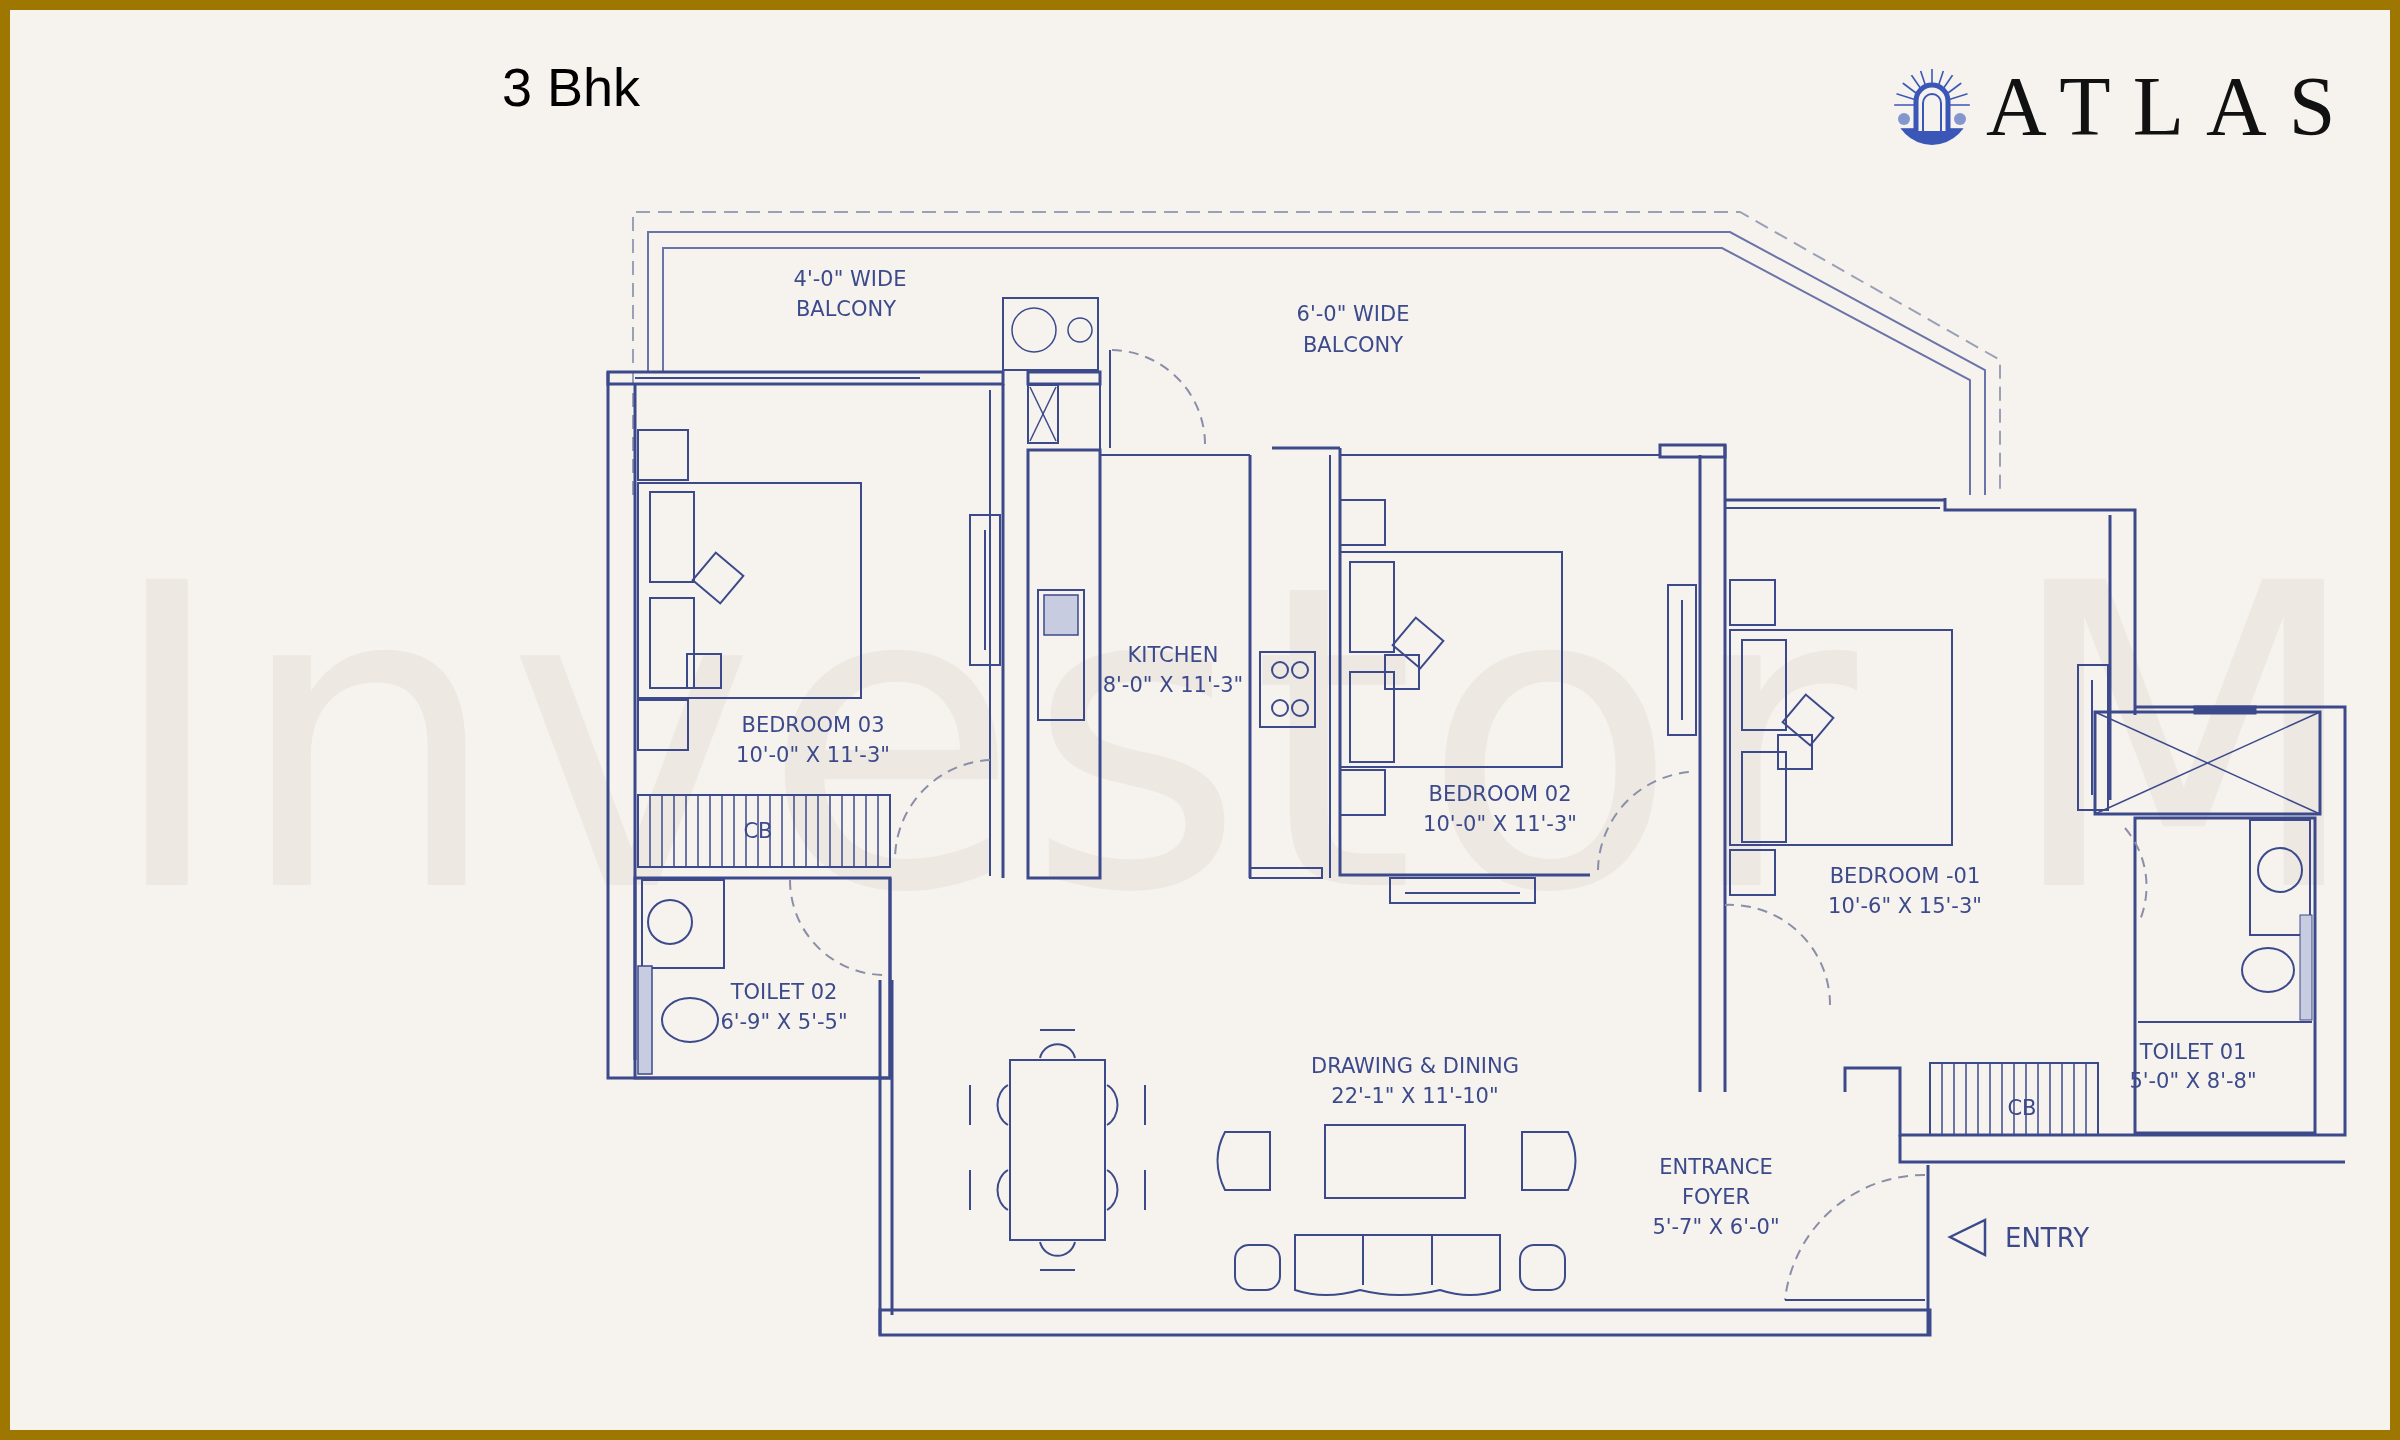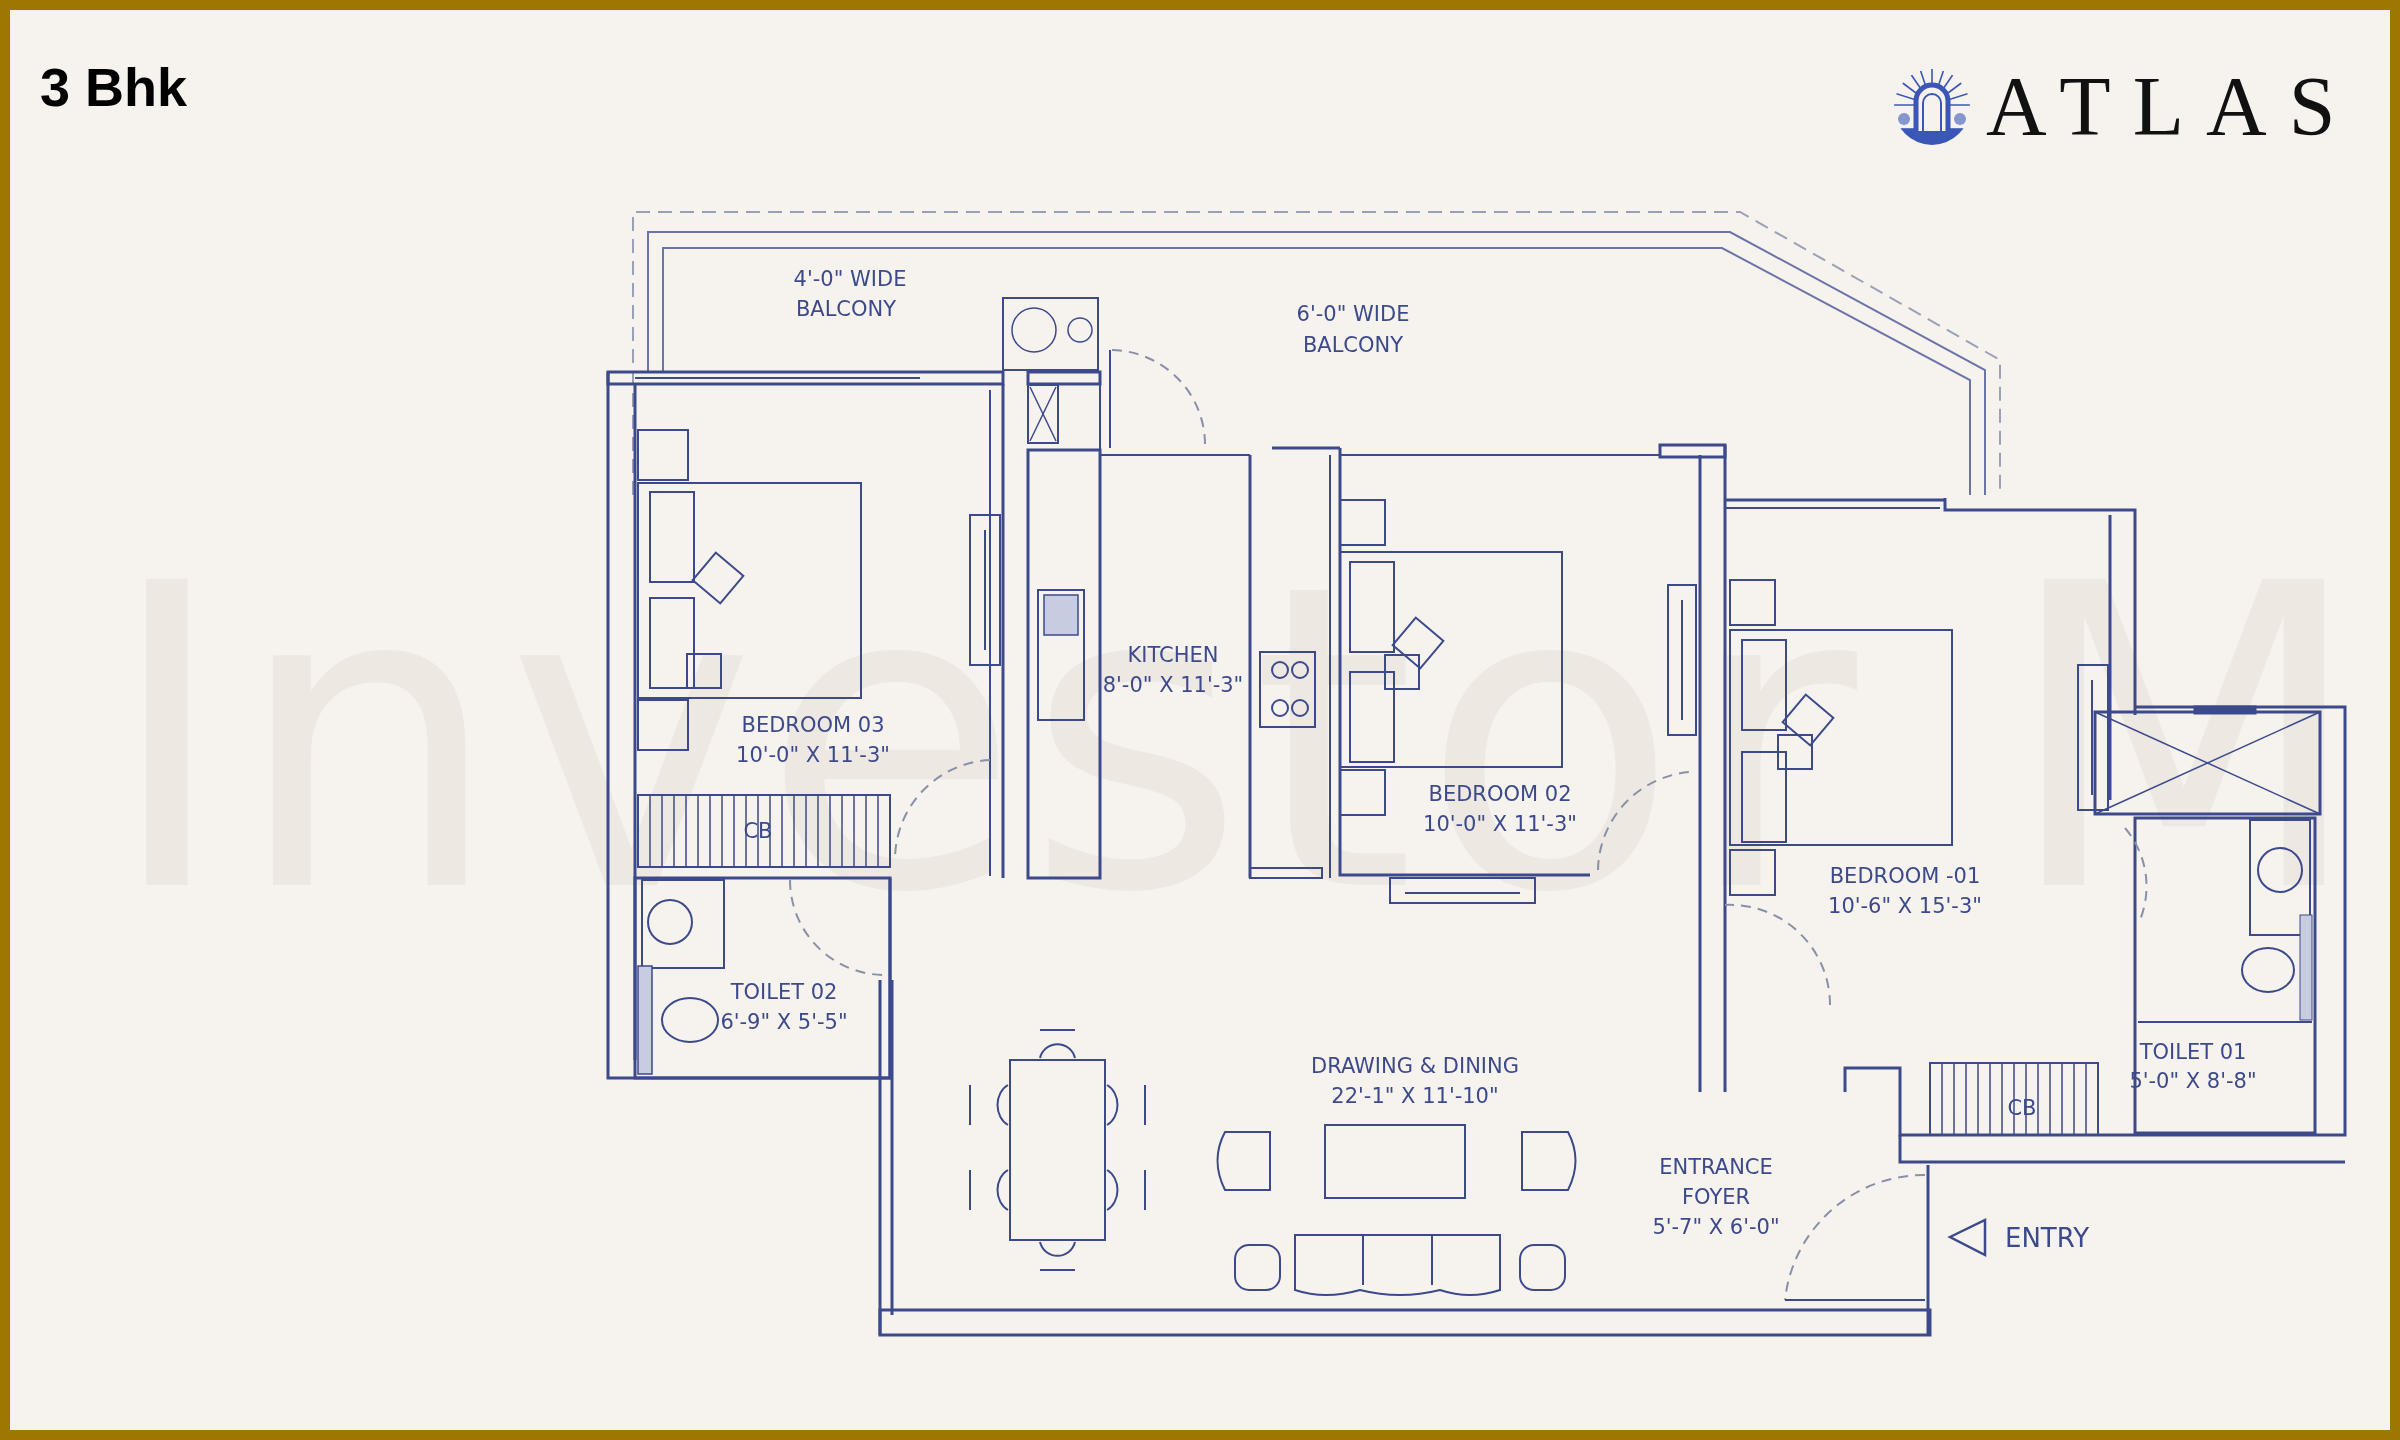--- a/index.html
+++ b/index.html
@@ -1,19 +1,19 @@
 <!DOCTYPE html>
 <html><head>
 <meta charset="utf-8">
 <style>
   html, body { margin:0; padding:0; }
   body { width:2400px; height:1440px; overflow:hidden; background:#9E7700; font-family:"Liberation Sans", sans-serif; }
   .frame { position:absolute; left:10px; top:10px; width:2380px; height:1420px; background:#F6F3EE; overflow:hidden; }
   .watermark { position:absolute; left:95px; top:520px; font-family:"DejaVu Sans", sans-serif; font-size:420px; color:#EDE8E2; letter-spacing:6px; white-space:nowrap; line-height:1; }
-  .title-block { position:absolute; left:30px; top:42px; width:600px; text-align:left; color:#000; font-family:"Liberation Sans", sans-serif;font-weight:bold; }
+  .title-block { position:absolute; left:30px; top:42px; width:600px; text-align:right; color:#000; font-family:"Liberation Sans", sans-serif; }
   .title-line1 { font-size:54px; line-height:70px; }
   .title-line2 { font-size:54px; line-height:80px; }
   .logo { position:absolute; left:1882px; top:55px; display:flex; align-items:center; gap:14px; }
   .logo-text { font-family:"Liberation Serif", serif; font-size:84px; letter-spacing:22px; color:#111; line-height:1; }
   .plan { position:absolute; left:0; top:0; }
   .lbl { font-family:"DejaVu Sans", sans-serif; fill:#3C4A8C; font-size:21px; text-anchor:middle; }
 </style>
 </head>
 <body>
 

